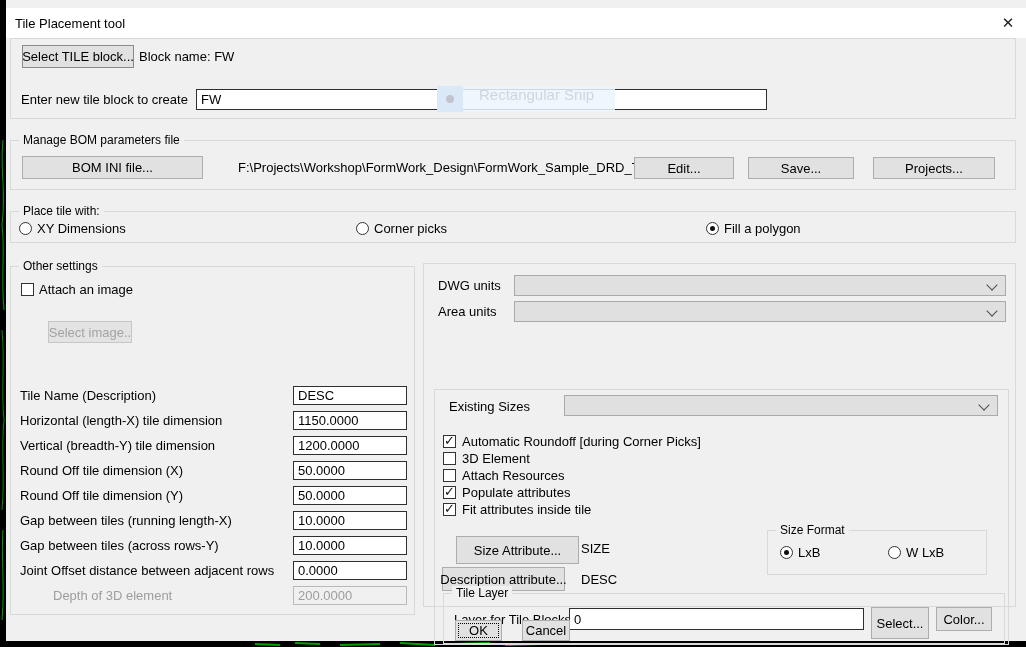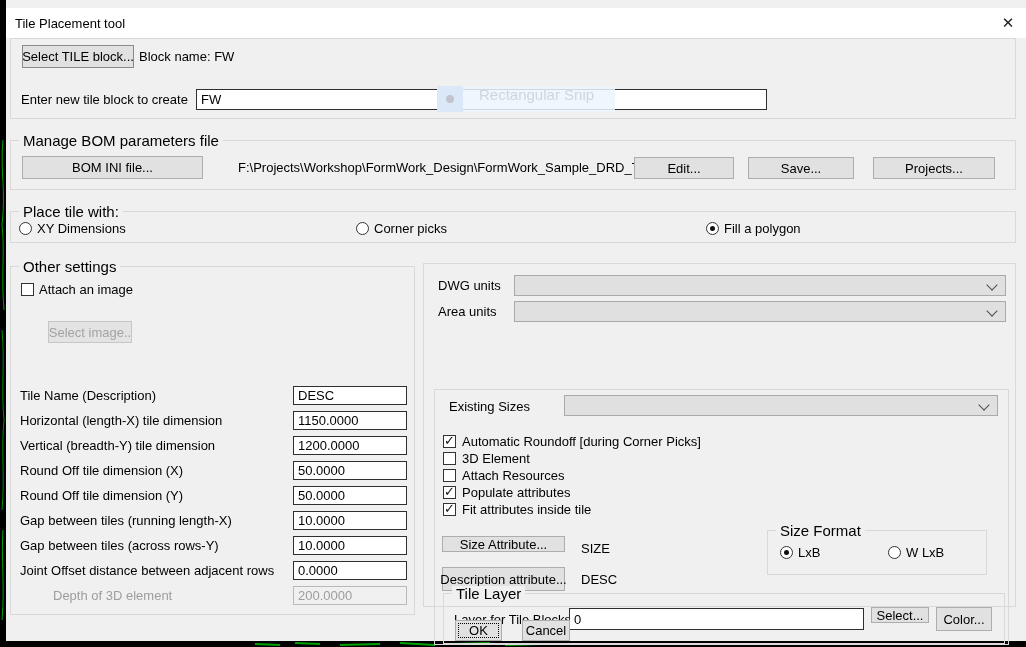--- a/index.html
+++ b/index.html
@@ -9,21 +9,21 @@
     font-family:"Liberation Sans", sans-serif;font-size:13px;color:#000;
     -webkit-font-smoothing:antialiased;
   }
   .dialog{position:absolute;left:6px;top:0;width:1020px;height:641px;background:#f0f0f0;}
   
   .titlebar{position:absolute;left:0;top:8px;right:0;height:30px;background:#ffffff;}
   .title{position:absolute;left:9px;top:8px;font-size:13px;white-space:nowrap;}
   .closebtn{position:absolute;right:6px;top:4px;width:24px;height:22px;text-align:center;line-height:22px;font-size:15px;color:#222;cursor:pointer;}
   
   .groupbox{position:absolute;border:1px solid #d9d9d9;box-sizing:border-box;}
-  .glabel{position:absolute;top:-8px;left:8px;background:#f0f0f0;padding:0 4px;line-height:15px;white-space:nowrap;font-size:15px;}
+  .glabel{position:absolute;top:-8px;left:8px;background:#f0f0f0;padding:0 4px;line-height:15px;white-space:nowrap;font-size:12px;}
   
   .btn{position:absolute;background:#e1e1e1;border:1px solid #adadad;box-sizing:border-box;
        display:flex;align-items:center;justify-content:center;font-size:13px;white-space:nowrap;cursor:pointer;}
   .btn.strong{border-color:#8a8a8a;}
   .btn.disabled{color:#a3a3a3;border-color:#c6c6c6;background:#e3e3e3;cursor:default;}
   .btn.focusdefault{outline:1px dotted #000;outline-offset:-4px;}
   
   .tinput{position:absolute;background:#fff;border:1px solid #2f2f2f;box-sizing:border-box;
           font-family:"Liberation Sans",sans-serif;font-size:13px;padding:0 4px;margin:0;}
   
@@ -194,42 +194,42 @@
         <div class="chk-row">
           <span class="checkbox checked"></span>
           <span>Populate attributes</span>
         </div>
         <div class="chk-row">
           <span class="checkbox checked"></span>
           <span>Fit attributes inside tile</span>
         </div>
       </div>
 
-      <div class="btn" style="left:7px;top:146px;width:123px;height:16px;">Size Attribute...</div>
+      <div class="btn" style="left:21px;top:146px;width:123px;height:28px;">Size Attribute...</div>
       <div class="slabel" style="left:146px;top:151px;">SIZE</div>
       <div class="btn" style="left:7px;top:177px;width:123px;height:24px;">Description attribute...</div>
       <div class="slabel" style="left:146px;top:182px;">DESC</div>
 
       <div class="groupbox" style="left:332px;top:140px;width:220px;height:45px;">
         <div class="glabel">Size Format</div>
         <div class="ctl-row" style="left:12px;top:14px;">
           <span class="radio checked"></span>
           <span>LxB</span>
         </div>
         <div class="ctl-row" style="left:120px;top:14px;">
           <span class="radio"></span>
           <span>W LxB</span>
         </div>
       </div>
 
       <div class="groupbox" style="left:8px;top:203px;width:562px;height:51px;">
         <div class="glabel">Tile Layer</div>
         <div class="slabel" style="left:10px;top:18px;">Layer for Tile Blocks</div>
         <input class="tinput" style="left: 125px; top: 14px; width: 295px; height: 22px;" value="0">
-        <div class="btn" style="left:427px;top:13px;width:58px;height:16px;text-align:center;">Select...</div>
+        <div class="btn" style="left:427px;top:13px;width:58px;height:32px;text-align:center;">Select...</div>
         <div class="btn" style="left:492px;top:13px;width:56px;height:24px;">Color...</div>
       </div>
     </div>
   </div>
 
   <div class="btn focusdefault" style="left:449px;top:620px;width:47px;height:21px;">OK</div>
   <div class="btn" style="left:516px;top:620px;width:48px;height:21px;">Cancel</div>
 
 </div>
 

